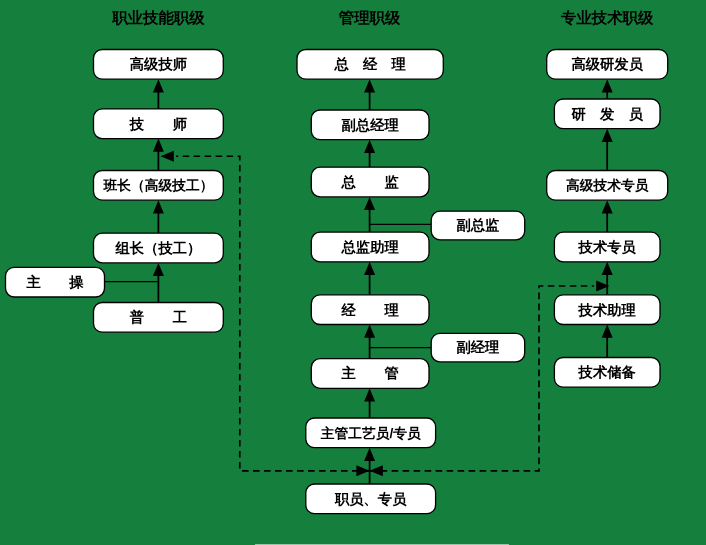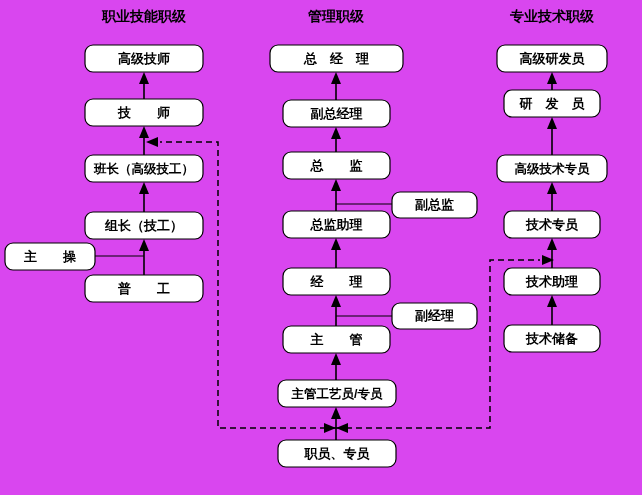--- a/index.html
+++ b/index.html
@@ -10,21 +10,21 @@
   body {
     width: 642px;
     height: 495px;
     font-family: "Liberation Serif", "DejaVu Serif", serif;
     overflow: hidden;
   }
   #chart-root {
     position: relative;
     width: 642px;
     height: 495px;
-    background: #d946ef;
+    background: #15803d;
   }
   svg.diagram {
     position: absolute;
     left: 0;
     top: 0;
     width: 642px;
     height: 495px;
     display: block;
   }
   .col-title {

